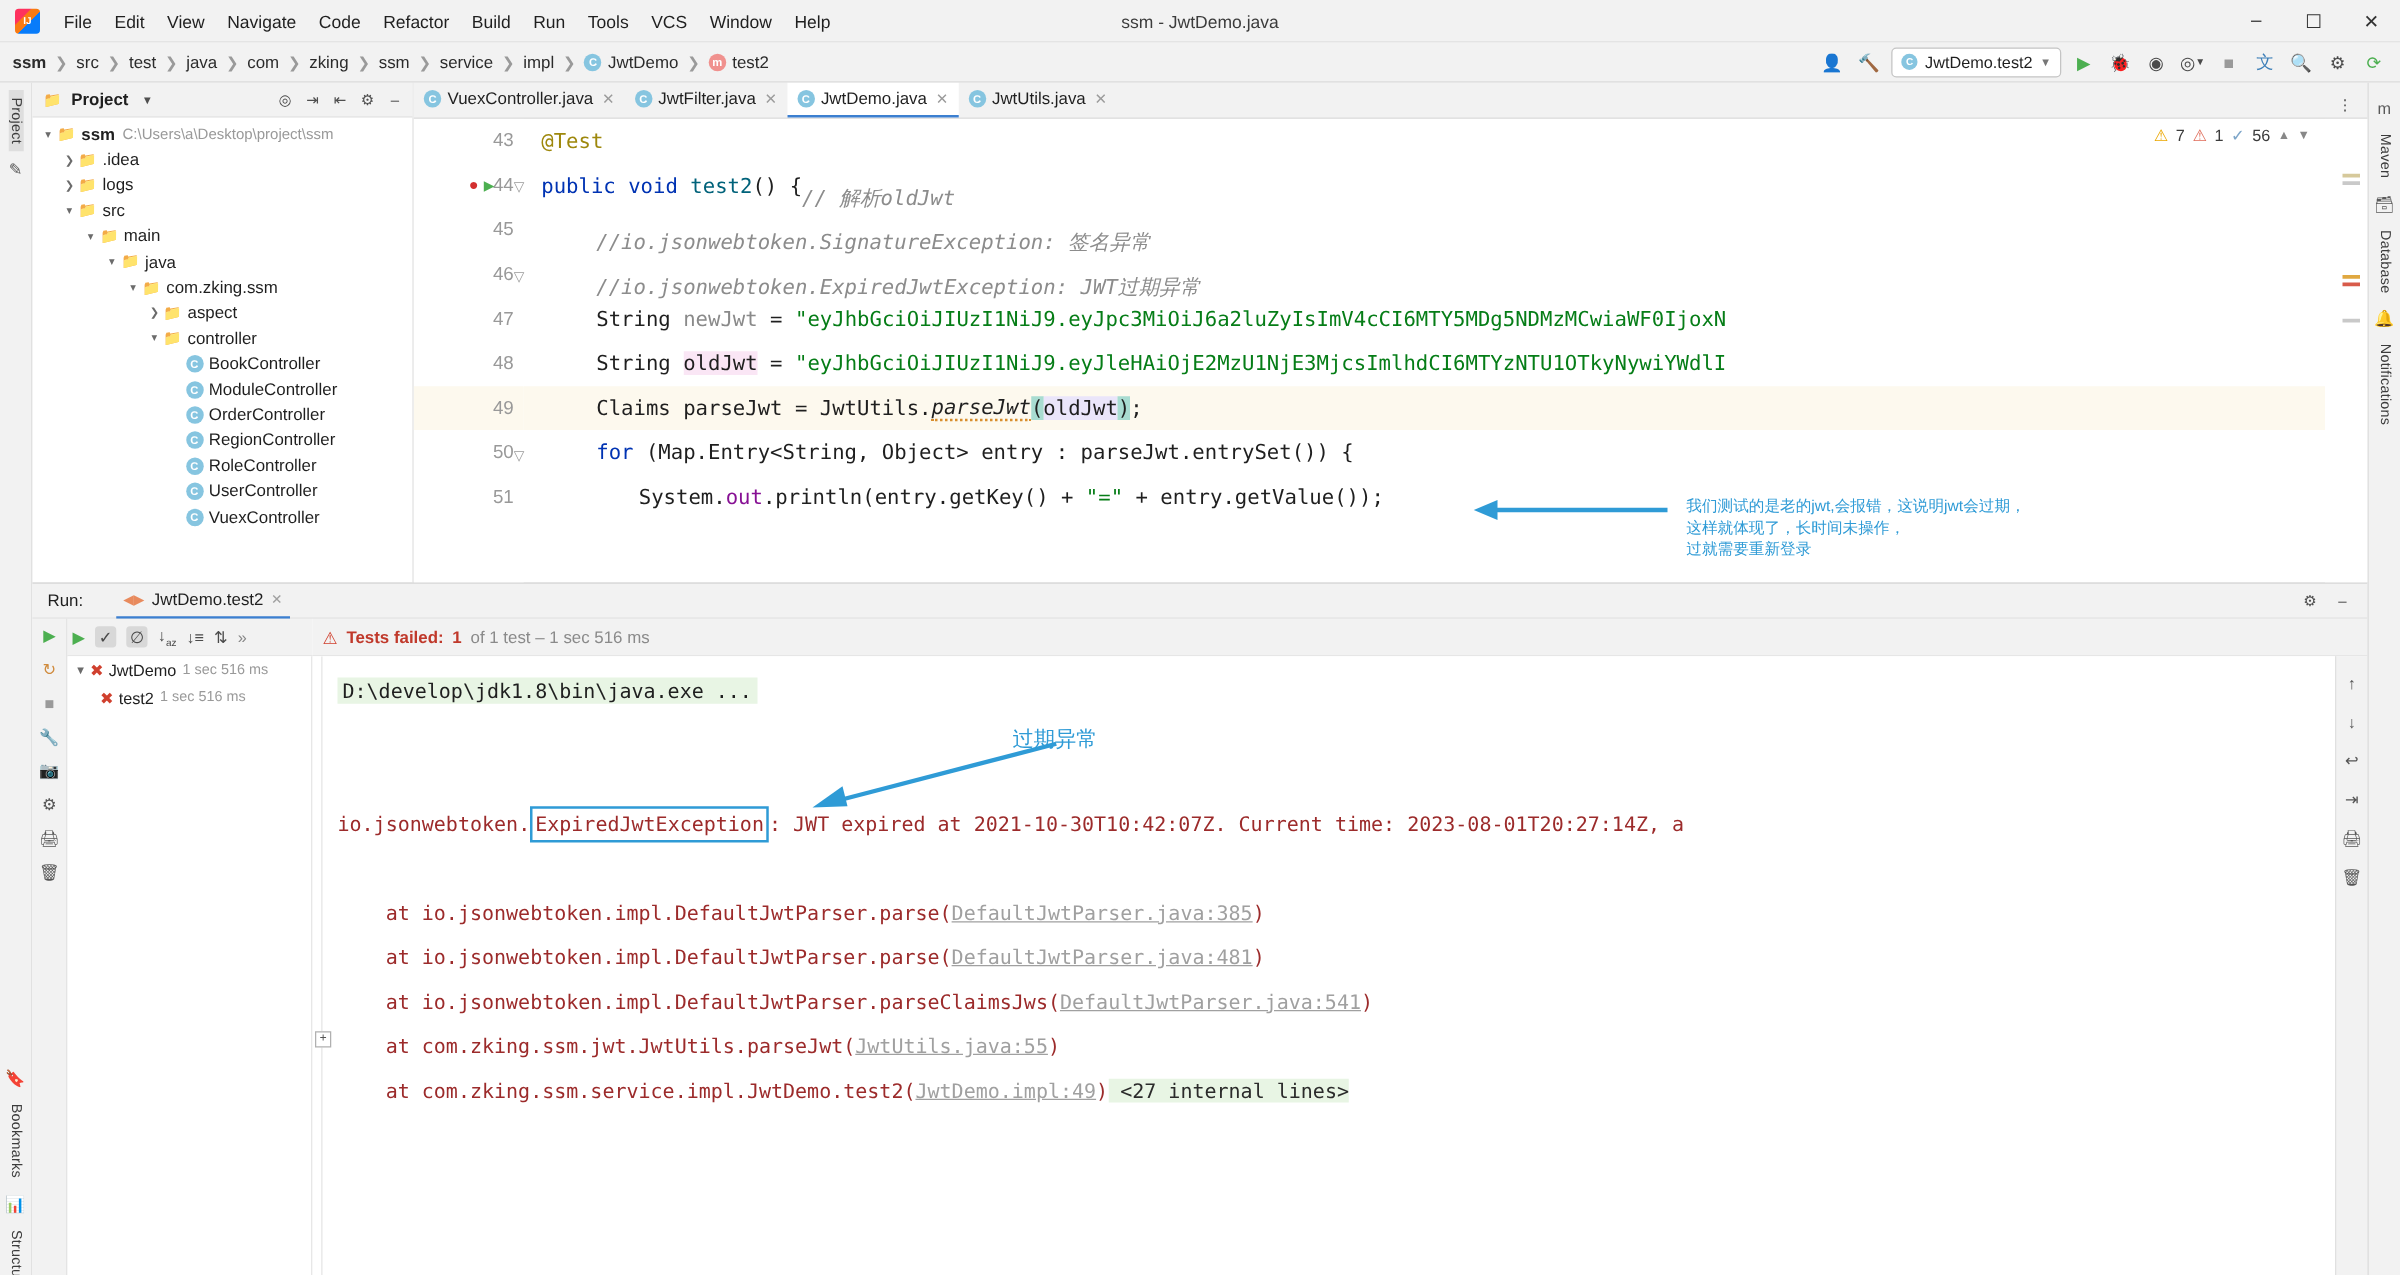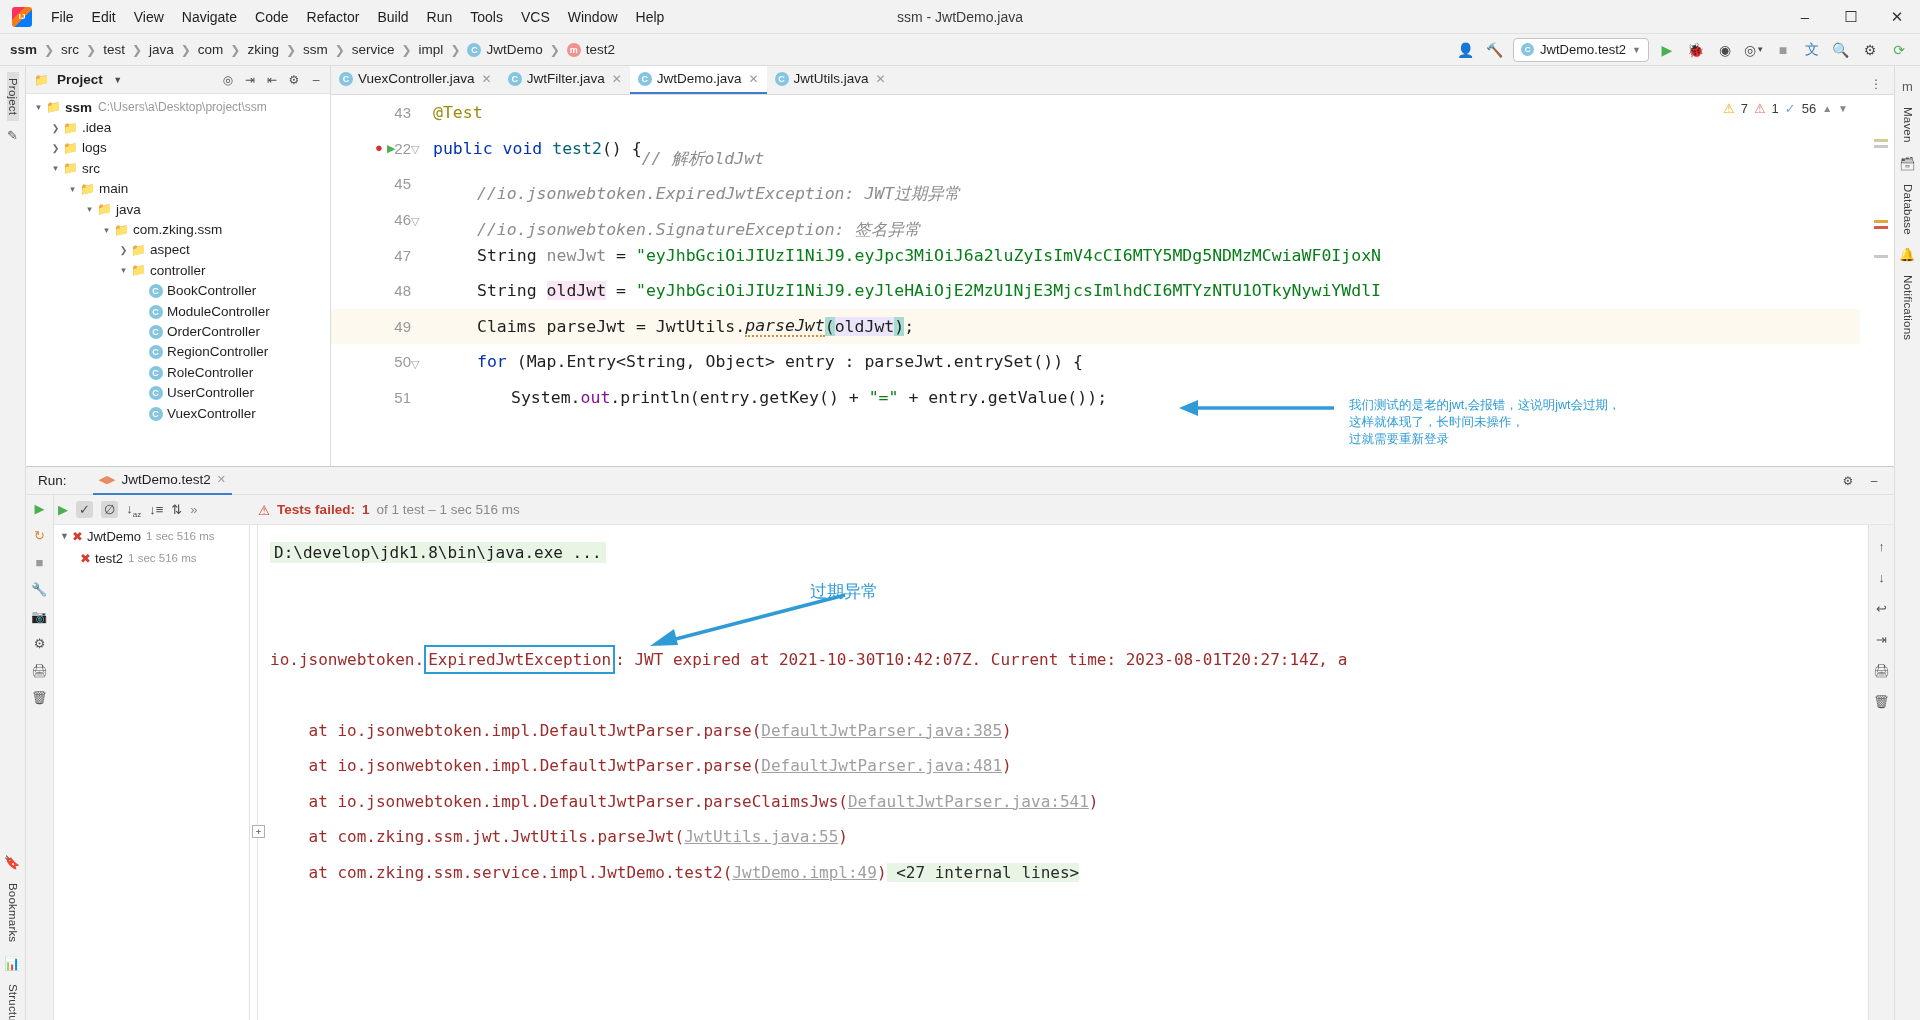--- a/index.html
+++ b/index.html
@@ -410,21 +410,21 @@
             <span>1</span>
             <span style="color:#7ea6c9">✓</span>
             <span>56</span>
             <span style="color:#888;font-size:10px">▲</span>
             <span style="color:#888;font-size:10px">▼</span>
           </div>
 
           <div id="gutter">
             <div class="gl">43</div>
             <div class="gl" style="position:relative">
-              <span>22</span>
+              <span>44</span>
               <span style="position:absolute;left:44px;top:9px;color:#d32f2f;font-size:13px">●</span>
               <span style="position:absolute;left:56px;top:11px;color:#4caf50;font-size:11px">▶</span>
             </div>
             <div class="gl">45</div>
             <div class="gl">46</div>
             <div class="gl">47</div>
             <div class="gl">48</div>
             <div class="gl" style="background:#fdf9ee">49</div>
             <div class="gl">50</div>
             <div class="gl">51</div>
@@ -432,23 +432,23 @@
             <div style="position:absolute;left:80px;top:48px;color:#9a9a9a;font-size:11px">▽</div>
             <div style="position:absolute;left:80px;top:120px;color:#9a9a9a;font-size:11px">▽</div>
             <div style="position:absolute;left:80px;top:263px;color:#9a9a9a;font-size:11px">▽</div>
           </div>
 
           <div id="code-lines">
             <div class="cl"><span class="ann">@Test</span></div>
 
             <div class="cl"><span class="kw">public</span><span> </span><span class="kw">void</span><span> </span><span style="color:#00627a">test2</span><span>() {</span><span class="cmt">// 解析oldJwt</span></div>
 
+            <div class="cl"><span style="padding-left:44px"></span><span class="cmt">//io.jsonwebtoken.SignatureException: 签名异常</span></div>
+
             <div class="cl"><span style="padding-left:44px"></span><span class="cmt">//io.jsonwebtoken.ExpiredJwtException: JWT过期异常</span></div>
-
-            <div class="cl"><span style="padding-left:44px"></span><span class="cmt">//io.jsonwebtoken.SignatureException: 签名异常</span></div>
 
             <div class="cl"><span style="padding-left:44px"></span><span class="type">String</span><span> </span><span style="color:#8a8a8a">newJwt</span><span> = </span><span class="str">"eyJhbGciOiJIUzI1NiJ9.eyJpc3MiOiJ6a2luZyIsImV4cCI6MTY5MDg5NDMzMCwiaWF0IjoxN</span></div>
 
             <div class="cl"><span style="padding-left:44px"></span><span class="type">String</span><span> </span><span class="hlpink">oldJwt</span><span> = </span><span class="str">"eyJhbGciOiJIUzI1NiJ9.eyJleHAiOjE2MzU1NjE3MjcsImlhdCI6MTYzNTU1OTkyNywiYWdlI</span></div>
 
             <div class="cl hl"><span style="padding-left:44px"></span><span>Claims parseJwt = JwtUtils.</span><span class="fn" style="border-bottom:2px dotted #d88e2e">parseJwt</span><span class="hlteal">(</span><span class="hllav">oldJwt</span><span class="hlteal">)</span><span>;</span></div>
 
             <div class="cl"><span style="padding-left:44px"></span><span class="kw">for</span><span> (Map.Entry&lt;String, Object&gt; entry : parseJwt.entrySet())</span><span> {</span></div>
 
             <div class="cl"><span style="padding-left:78px"></span><span>System.</span><span class="fld" style="">out</span><span>.println(entry.getKey() + </span><span class="str">"="</span><span> + entry.getValue());</span></div>

